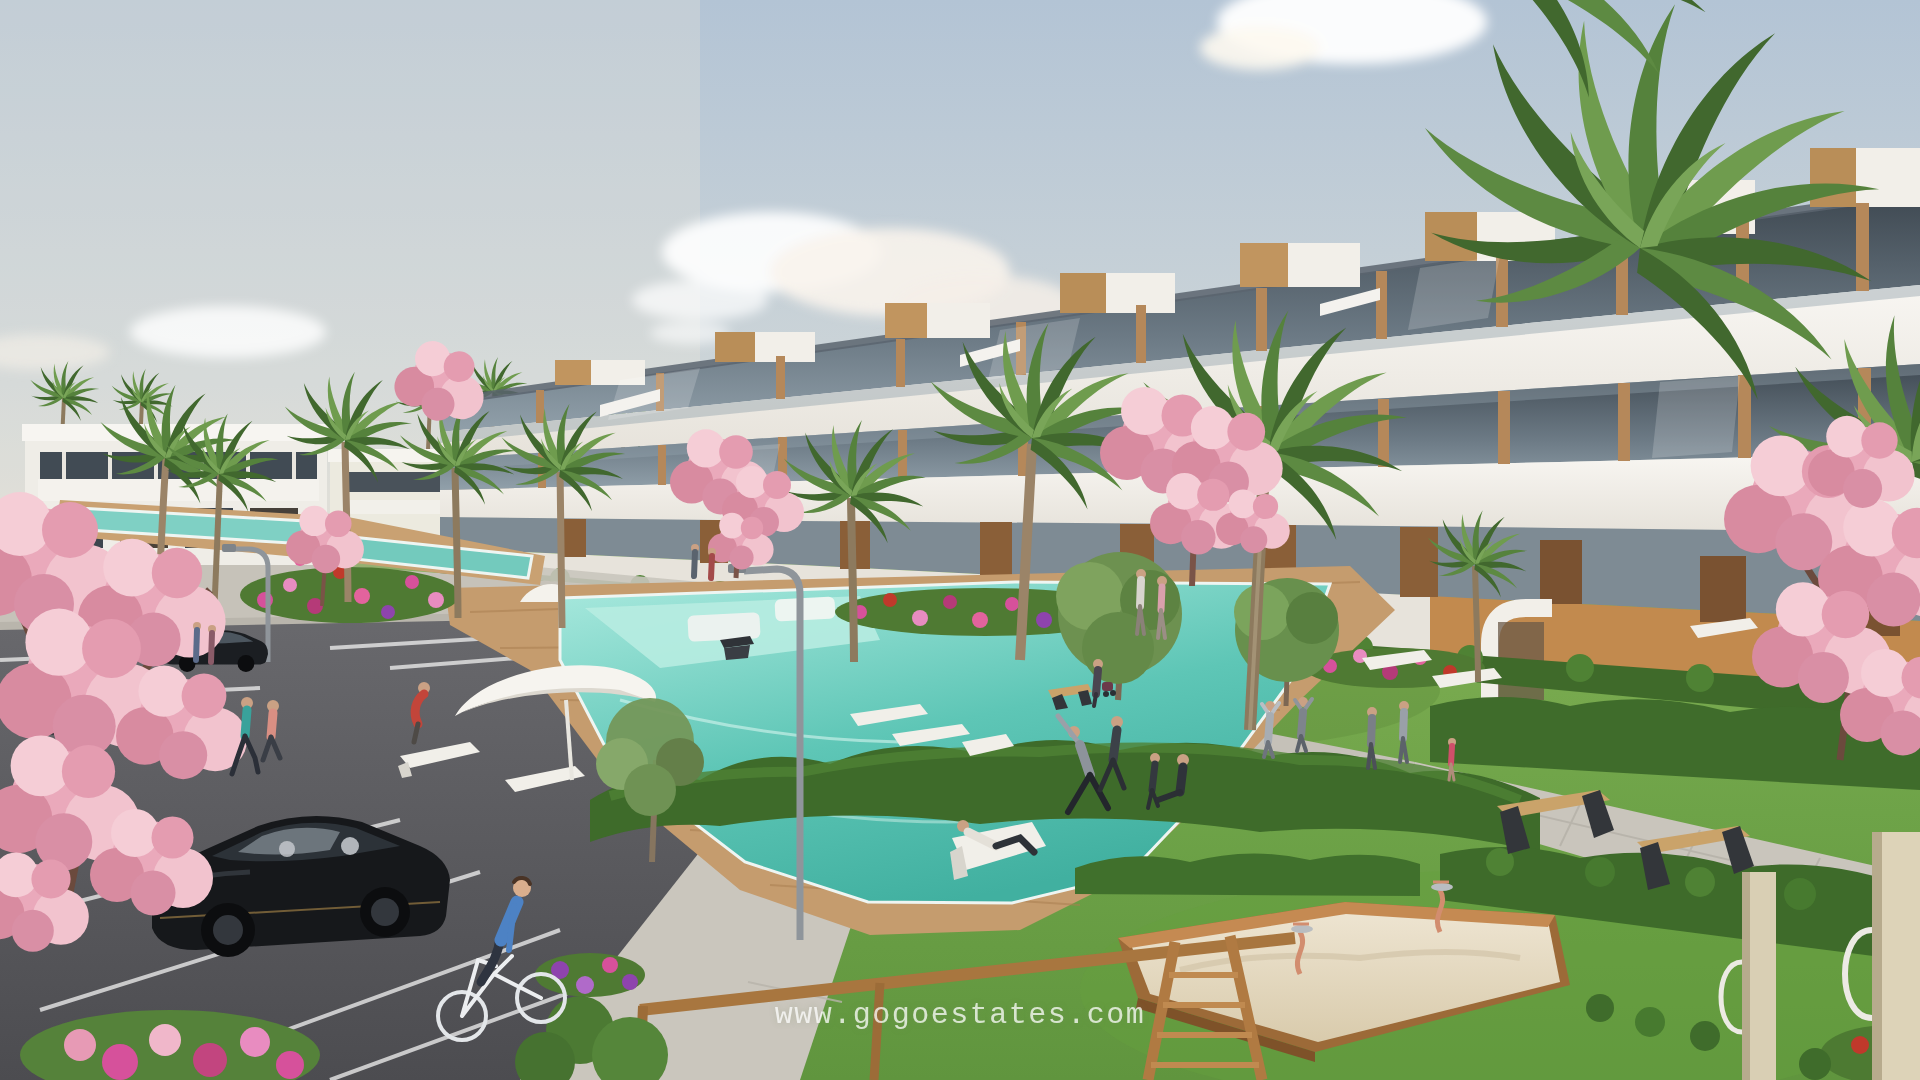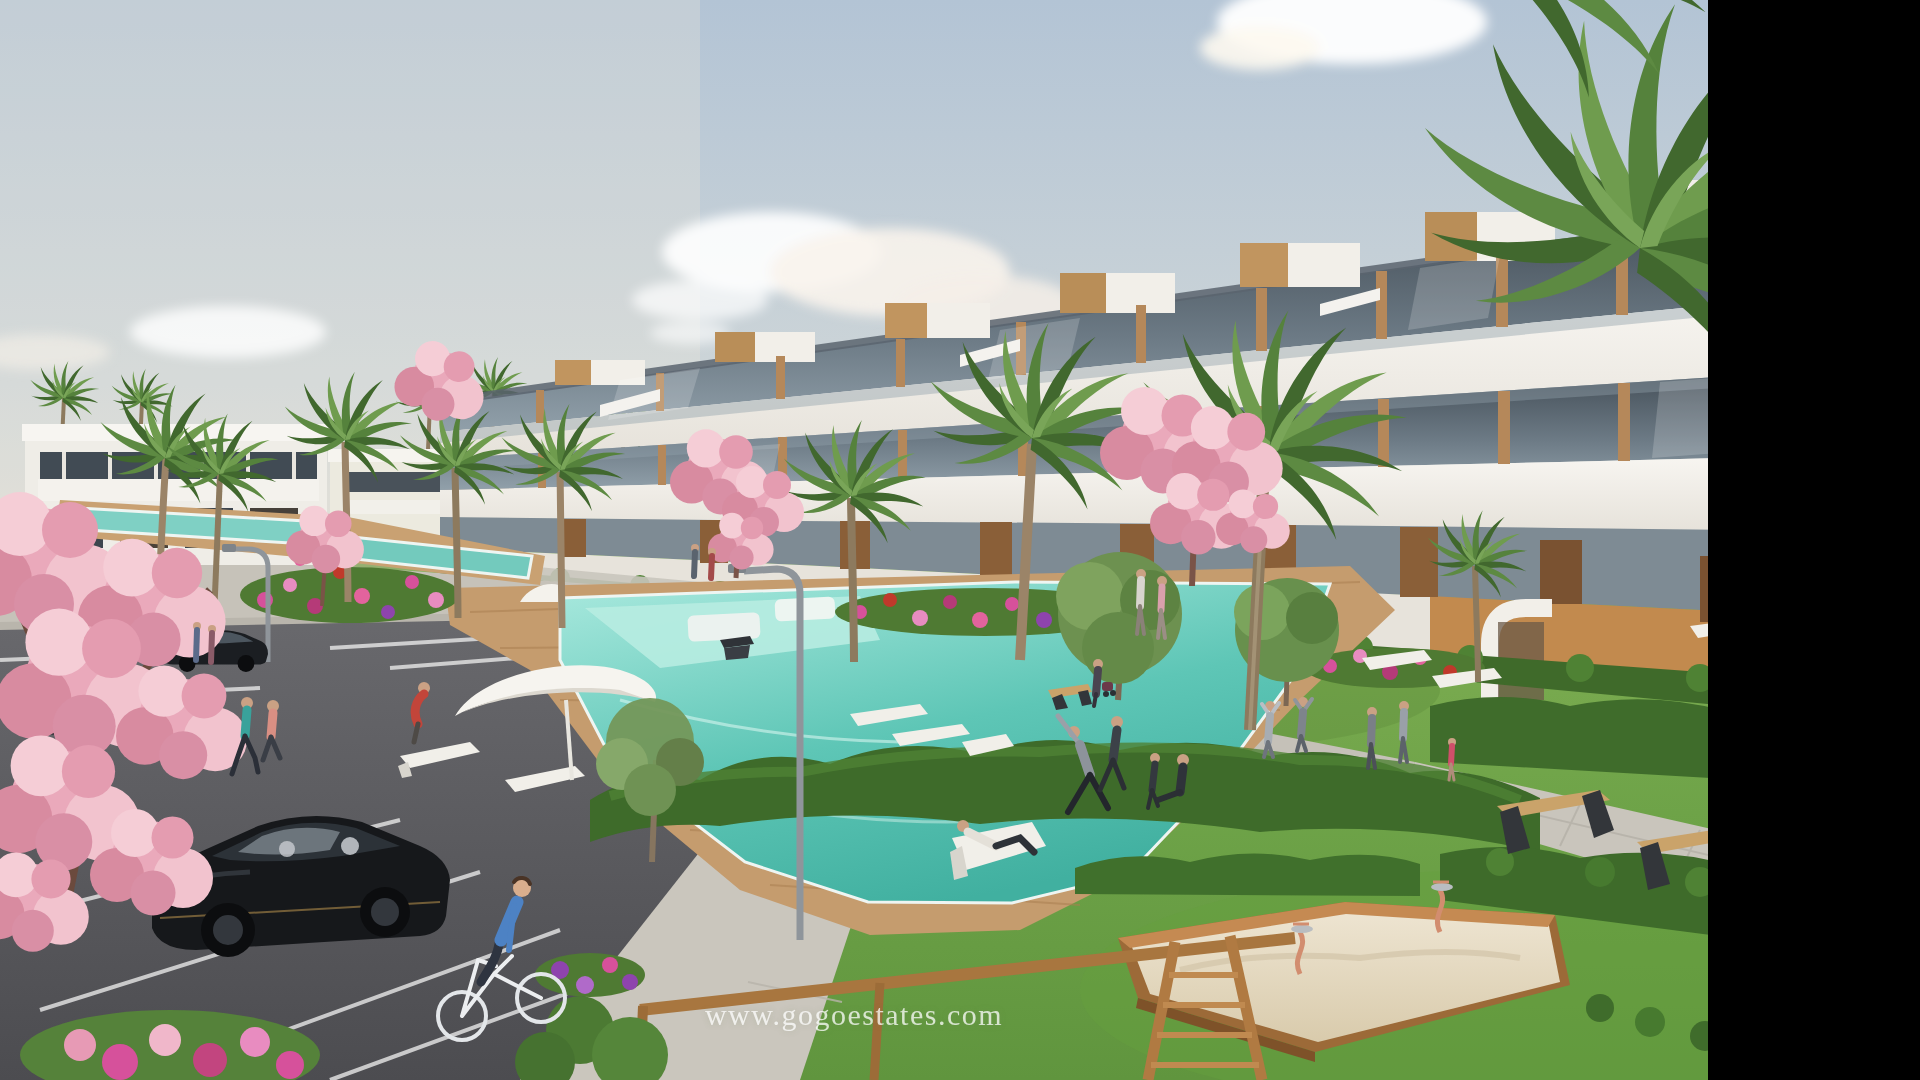--- a/index.html
+++ b/index.html
@@ -1,17 +1,17 @@
 <!DOCTYPE html>
 <html><head>
 <meta charset="utf-8">
 <style>
   html,body{margin:0;padding:0;background:#000;}
-  #stage{position:relative;width:1708px;height:1080px;overflow:hidden;
-         font-family:Liberation Serif, serif;background:#4c1d95;}
+  #stage{position:relative;width:1920px;height:1080px;overflow:hidden;
+         font-family:Liberation Mono, monospace;background:#4c1d95;}
   #stage svg{position:absolute;left:0;top:0;display:block;}
   .watermark{position:absolute;left:50%;top:998px;transform:translateX(-50%);
     font-size:30px;font-weight:400;letter-spacing:1.5px;color:rgba(255,255,255,0.75);
     white-space:nowrap;text-shadow:0 0 6px rgba(120,140,90,0.25);}
 </style>
 </head>
 <body>
 
 <div id="stage">
 <svg width="1920" height="1080" viewBox="0 0 1920 1080">

